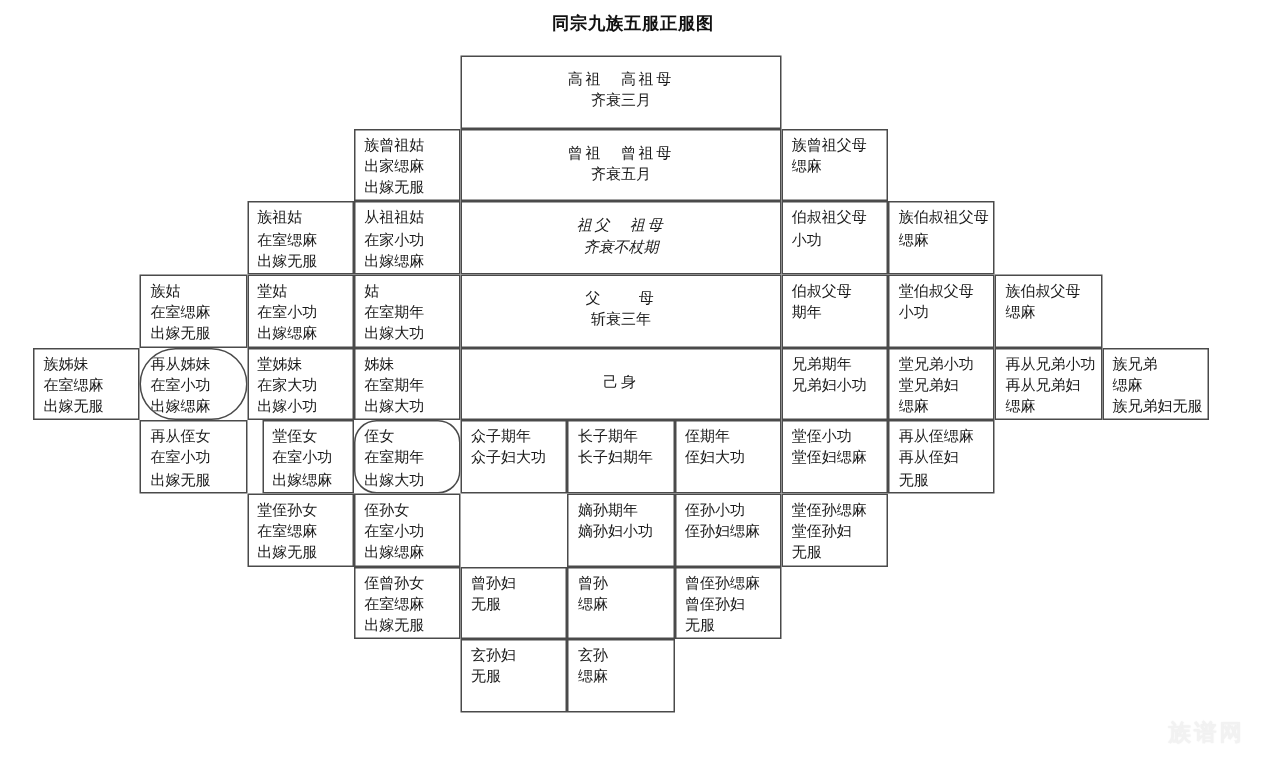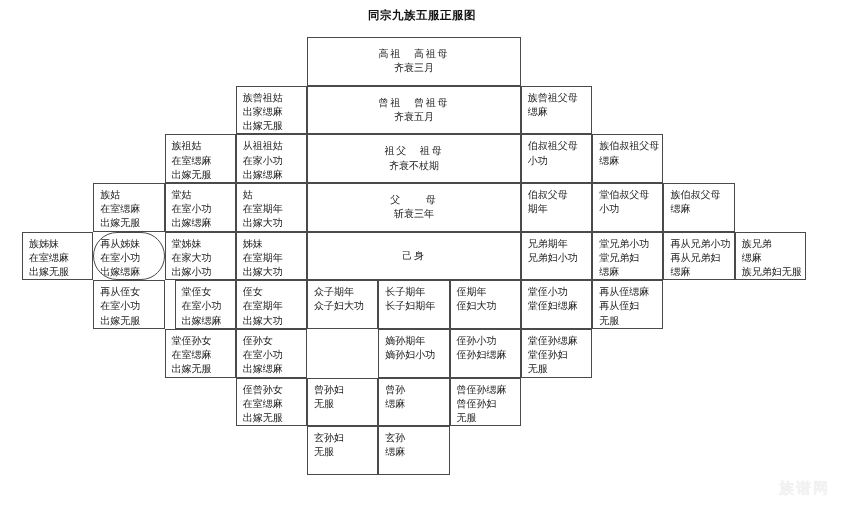--- a/index.html
+++ b/index.html
@@ -88,21 +88,21 @@
     <div class="cell" style="grid-area: 3 / 3 / auto / span 1;">
       <span class="ln">族祖姑</span>
       <span class="ln">在室缌麻</span>
       <span class="ln">出嫁无服</span>
     </div>
     <div class="cell" style="grid-area: 3 / 4 / auto / span 1;">
       <span class="ln">从祖祖姑</span>
       <span class="ln">在家小功</span>
       <span class="ln">出嫁缌麻</span>
     </div>
-    <div class="cell center" style="grid-area: 3 / 5 / auto / span 3;">
+    <div class="cell center" style="grid-area: 3 / 5 / auto / span 3; font-style: italic;">
       <span class="ln sp">祖父　祖母</span>
       <span class="ln">齐衰不杖期</span>
     </div>
     <div class="cell" style="grid-area: 3 / 8 / auto / span 1;">
       <span class="ln">伯叔祖父母</span>
       <span class="ln">小功</span>
     </div>
     <div class="cell" style="grid-area: 3 / 9 / auto / span 1;">
       <span class="ln">族伯叔祖父母</span>
       <span class="ln">缌麻</span>
@@ -183,21 +183,21 @@
     <div class="cell" style="grid-area: 6 / 2 / auto / span 1;">
       <span class="ln">再从侄女</span>
       <span class="ln">在室小功</span>
       <span class="ln">出嫁无服</span>
     </div>
     <div class="cell" style="grid-area: 6 / 3 / auto / span 1; margin-left: 10px;">
       <span class="ln">堂侄女</span>
       <span class="ln">在室小功</span>
       <span class="ln">出嫁缌麻</span>
     </div>
-    <div class="cell" style="grid-area: 6 / 4 / auto / span 1;">
+    <div class="cell" style="grid-area: 6 / 4 / auto / span 1; border-radius: 15px;">
       <span class="ln">侄女</span>
       <span class="ln">在室期年</span>
       <span class="ln">出嫁大功</span>
     </div>
     <div class="cell" style="grid-area: 6 / 5 / auto / span 1;">
       <span class="ln">众子期年</span>
       <span class="ln">众子妇大功</span>
     </div>
     <div class="cell" style="grid-area: 6 / 6 / auto / span 1;">
       <span class="ln">长子期年</span>

